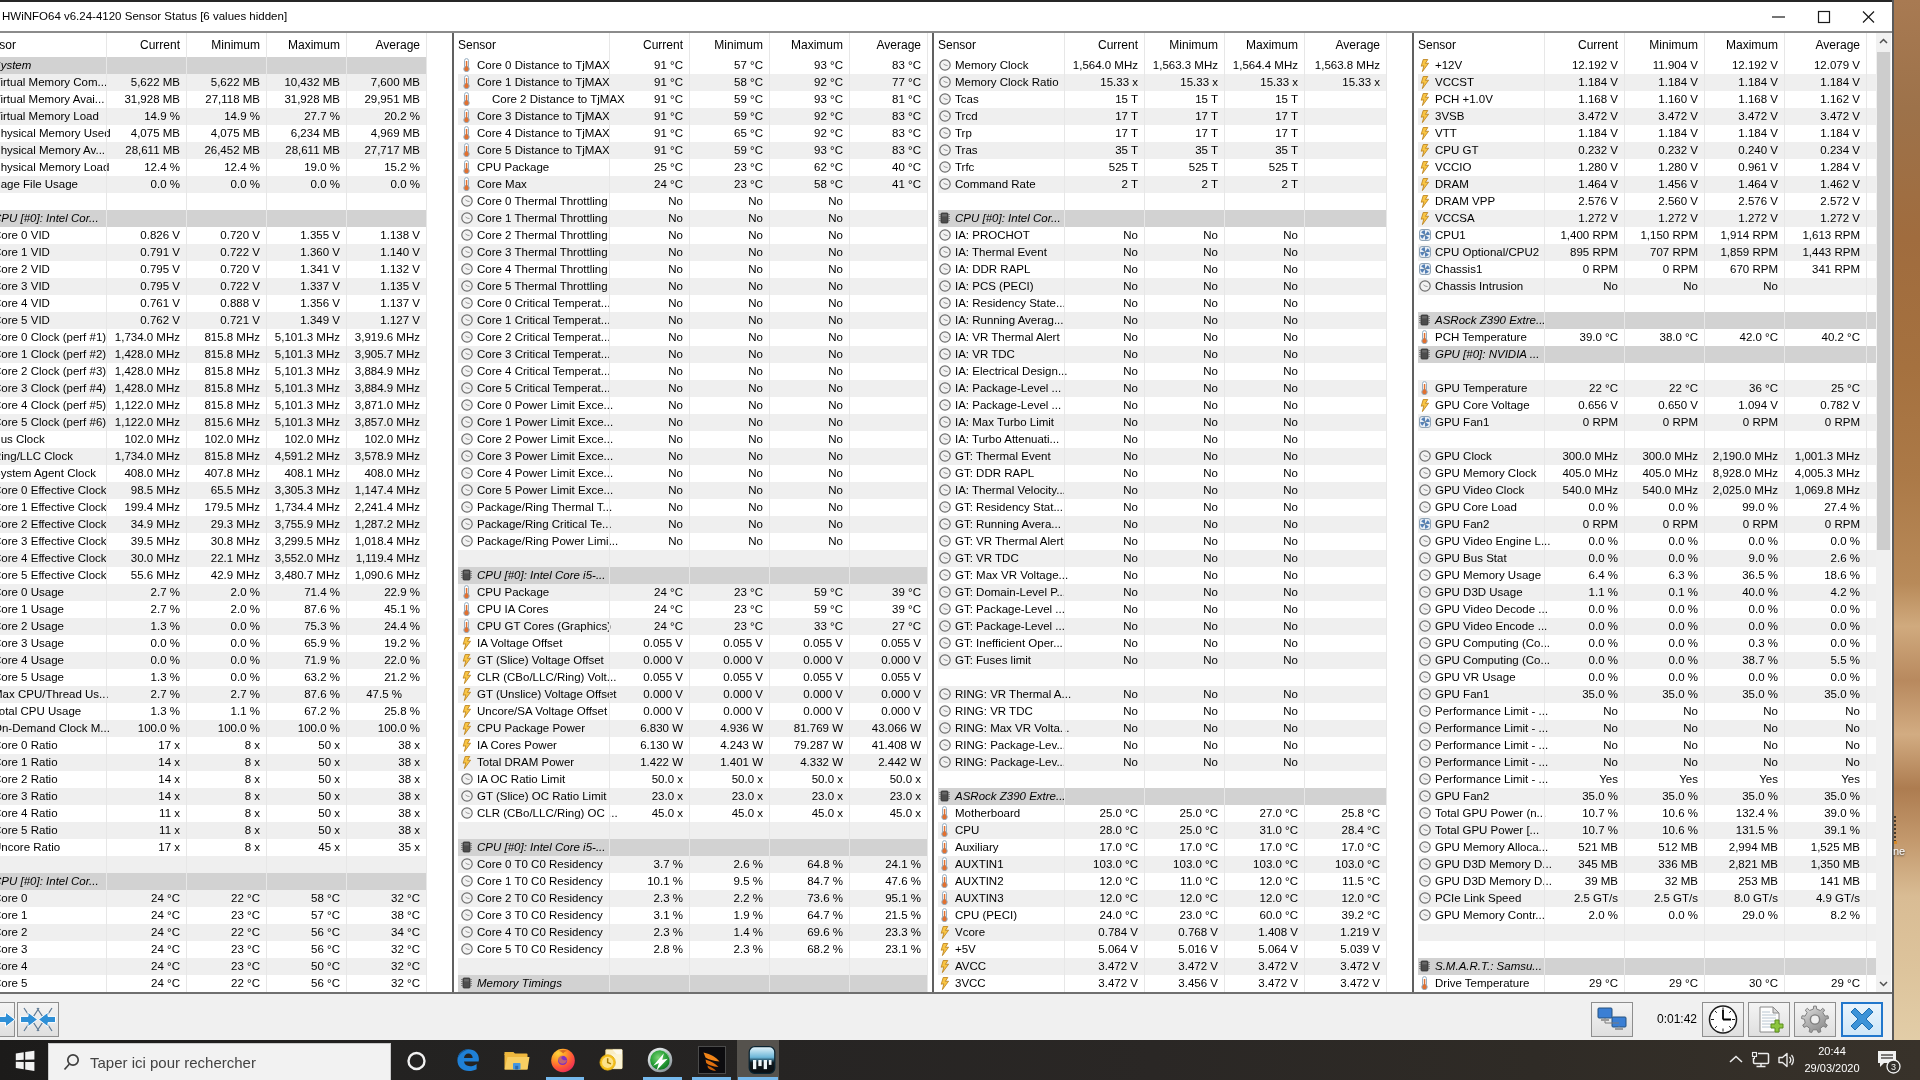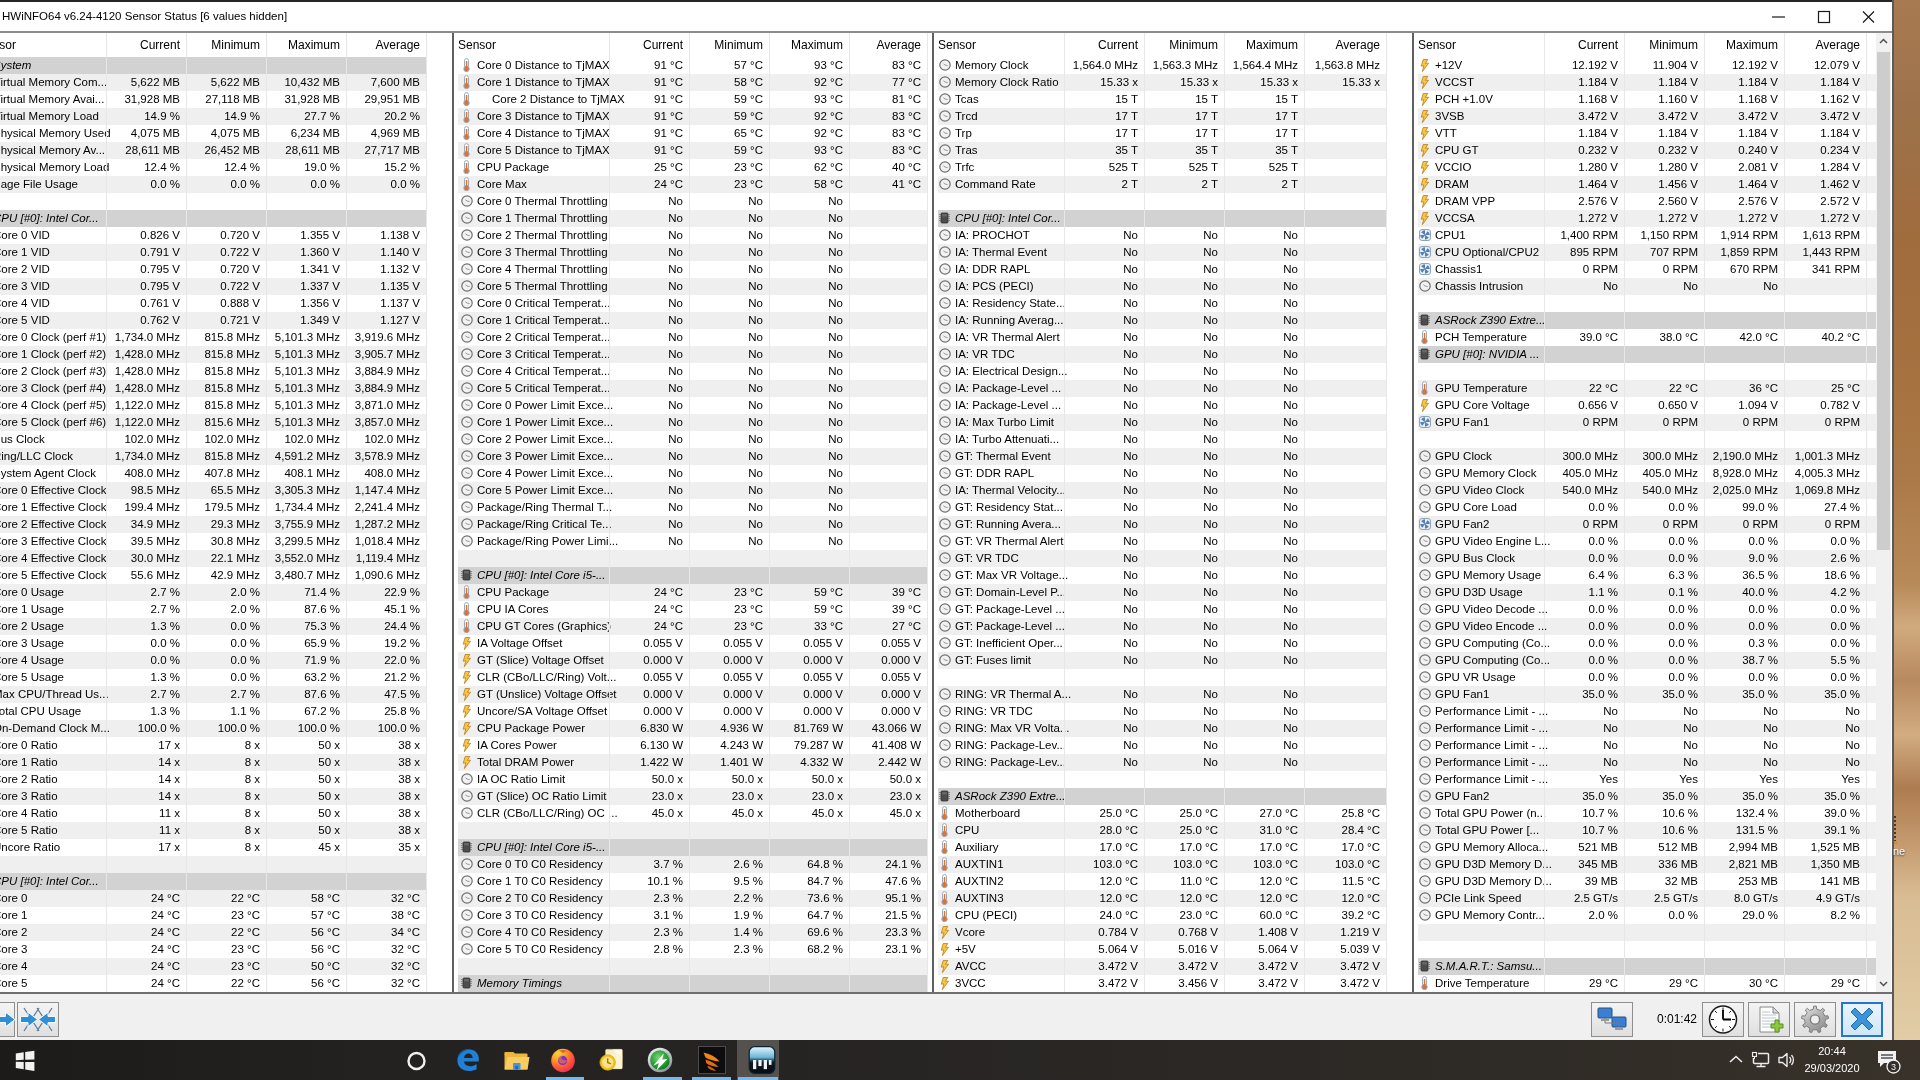--- a/index.html
+++ b/index.html
@@ -369,21 +369,21 @@
 <div class="vl" style="left:330px;top:652px">22.0 %</div>
 <div class="lb" style="left:-7px;top:669px">Core 5 Usage</div>
 <div class="vl" style="left:90px;top:669px">1.3 %</div>
 <div class="vl" style="left:170px;top:669px">0.0 %</div>
 <div class="vl" style="left:250px;top:669px">63.2 %</div>
 <div class="vl" style="left:330px;top:669px">21.2 %</div>
 <div class="lb" style="left:-7px;top:686px">Max CPU/Thread Us...</div>
 <div class="vl" style="left:90px;top:686px">2.7 %</div>
 <div class="vl" style="left:170px;top:686px">2.7 %</div>
 <div class="vl" style="left:250px;top:686px">87.6 %</div>
-<div class="vl" style="left:330px;top:686px">47.5 %</div>
+<div class="vl" style="left:312px;top:686px">47.5 %</div>
 <div class="lb" style="left:-7px;top:703px">Total CPU Usage</div>
 <div class="vl" style="left:90px;top:703px">1.3 %</div>
 <div class="vl" style="left:170px;top:703px">1.1 %</div>
 <div class="vl" style="left:250px;top:703px">67.2 %</div>
 <div class="vl" style="left:330px;top:703px">25.8 %</div>
 <div class="lb" style="left:-7px;top:720px">On-Demand Clock M...</div>
 <div class="vl" style="left:90px;top:720px">100.0 %</div>
 <div class="vl" style="left:170px;top:720px">100.0 %</div>
 <div class="vl" style="left:250px;top:720px">100.0 %</div>
 <div class="vl" style="left:330px;top:720px">100.0 %</div>
@@ -1260,21 +1260,21 @@
 <div class="vl" style="left:1528px;top:142px">0.232 V</div>
 <div class="vl" style="left:1608px;top:142px">0.232 V</div>
 <div class="vl" style="left:1688px;top:142px">0.240 V</div>
 <div class="vl" style="left:1770px;top:142px">0.234 V</div>
 <svg class="ic" style="left:1419px;top:161px" width="11" height="13">
         <use href="#bolt"></use>
       </svg>
 <div class="lb" style="left:1435px;top:159px">VCCIO</div>
 <div class="vl" style="left:1528px;top:159px">1.280 V</div>
 <div class="vl" style="left:1608px;top:159px">1.280 V</div>
-<div class="vl" style="left:1688px;top:159px">2.081 V</div>
+<div class="vl" style="left:1688px;top:159px">0.961 V</div>
 <div class="vl" style="left:1770px;top:159px">1.284 V</div>
 <svg class="ic" style="left:1419px;top:178px" width="11" height="13">
         <use href="#bolt"></use>
       </svg>
 <div class="lb" style="left:1435px;top:176px">DRAM</div>
 <div class="vl" style="left:1528px;top:176px">1.464 V</div>
 <div class="vl" style="left:1608px;top:176px">1.456 V</div>
 <div class="vl" style="left:1688px;top:176px">1.464 V</div>
 <div class="vl" style="left:1770px;top:176px">1.462 V</div>
 <svg class="ic" style="left:1419px;top:195px" width="11" height="13">
@@ -1410,21 +1410,21 @@
         <use href="#clockg"></use>
       </svg>
 <div class="lb" style="left:1435px;top:533px">GPU Video Engine L...</div>
 <div class="vl" style="left:1528px;top:533px">0.0 %</div>
 <div class="vl" style="left:1608px;top:533px">0.0 %</div>
 <div class="vl" style="left:1688px;top:533px">0.0 %</div>
 <div class="vl" style="left:1770px;top:533px">0.0 %</div>
 <svg class="ic" style="left:1419px;top:552px" width="12" height="12">
         <use href="#clockg"></use>
       </svg>
-<div class="lb" style="left:1435px;top:550px">GPU Bus Clock</div>
+<div class="lb" style="left:1435px;top:550px">GPU Bus Stat</div>
 <div class="vl" style="left:1528px;top:550px">0.0 %</div>
 <div class="vl" style="left:1608px;top:550px">0.0 %</div>
 <div class="vl" style="left:1688px;top:550px">9.0 %</div>
 <div class="vl" style="left:1770px;top:550px">2.6 %</div>
 <svg class="ic" style="left:1419px;top:569px" width="12" height="12">
         <use href="#clockg"></use>
       </svg>
 <div class="lb" style="left:1435px;top:567px">GPU Memory Usage</div>
 <div class="vl" style="left:1528px;top:567px">6.4 %</div>
 <div class="vl" style="left:1608px;top:567px">6.3 %</div>
@@ -1721,20 +1721,27 @@
 </div>
 <div id="taskbar"></div>
 <svg style="position:absolute;left:15px;top:1050px" width="20" height="21">
       <g fill="#f2f2f2">
 <path d="M0.8 3.6 L8.7 2.3 V9.7 L0.8 10.3 Z"></path>
 <path d="M10.2 2.1 L19.4 0.7 V9.6 L10.2 9.7 Z"></path>
 <path d="M0.8 11.8 L8.7 11.9 V19.3 L0.8 18.1 Z"></path>
 <path d="M10.2 12 L19.4 12.1 V20.9 L10.2 19.5 Z"></path>
       </g>
     </svg>
+<div id="search">
+<svg style="position:absolute;left:12px;top:8px" width="22" height="22">
+        <circle cx="12" cy="8" r="5.2" fill="none" stroke="#3f3f3f" stroke-width="1.7"></circle>
+        <path d="M8.2 12.2 L3.5 17.5" stroke="#3f3f3f" stroke-width="1.7"></path>
+      </svg>
+<div class="txt">Taper ici pour rechercher</div>
+</div>
 <svg class="tbic" style="left:402px" width="29" height="29">
       <circle cx="14.5" cy="15" r="8" fill="none" stroke="#f2f2f2" stroke-width="2.4"></circle>
     </svg>
 <svg class="tbic" style="left:454px" width="28" height="28" viewBox="0 0 28 28">
 <path d="M14.2 3.2 C8.4 3.2 4 7.5 3.5 13.3 C3.5 13.6 3.4 14 3.4 14.3 C3.4 20.9 8.1 25 15 25 C17.7 25 20.5 24.4 22.6 23.2 L22.6 17.9 C20.7 19.3 18.2 20.2 16.1 20.2 C12.6 20.2 10.4 18.5 10 15.6 L24.6 15.6 C24.8 14.7 24.9 13.8 24.9 12.9 C24.9 7.2 20.7 3.2 14.2 3.2 Z M10 11.9 C10.4 9.2 12.1 7.5 14.4 7.5 C16.8 7.5 18.5 9.2 18.7 11.9 Z" fill="#1f80d6"></path>
 <path d="M3.5 13.3 C5.5 7.5 9 5.8 14.2 3.2 C8.4 3.2 4 7.5 3.5 13.3 Z" fill="#125a9e"></path>
 </svg>
 <svg class="tbic" style="left:502px" width="28" height="28" viewBox="0 0 28 28">
 <path d="M2.5 6 h9 l2.5 3 h-11.5 z" fill="#e8b43c"></path>
 <rect x="2.5" y="7.5" width="23" height="16" rx="1" fill="#eeb73e"></rect>

